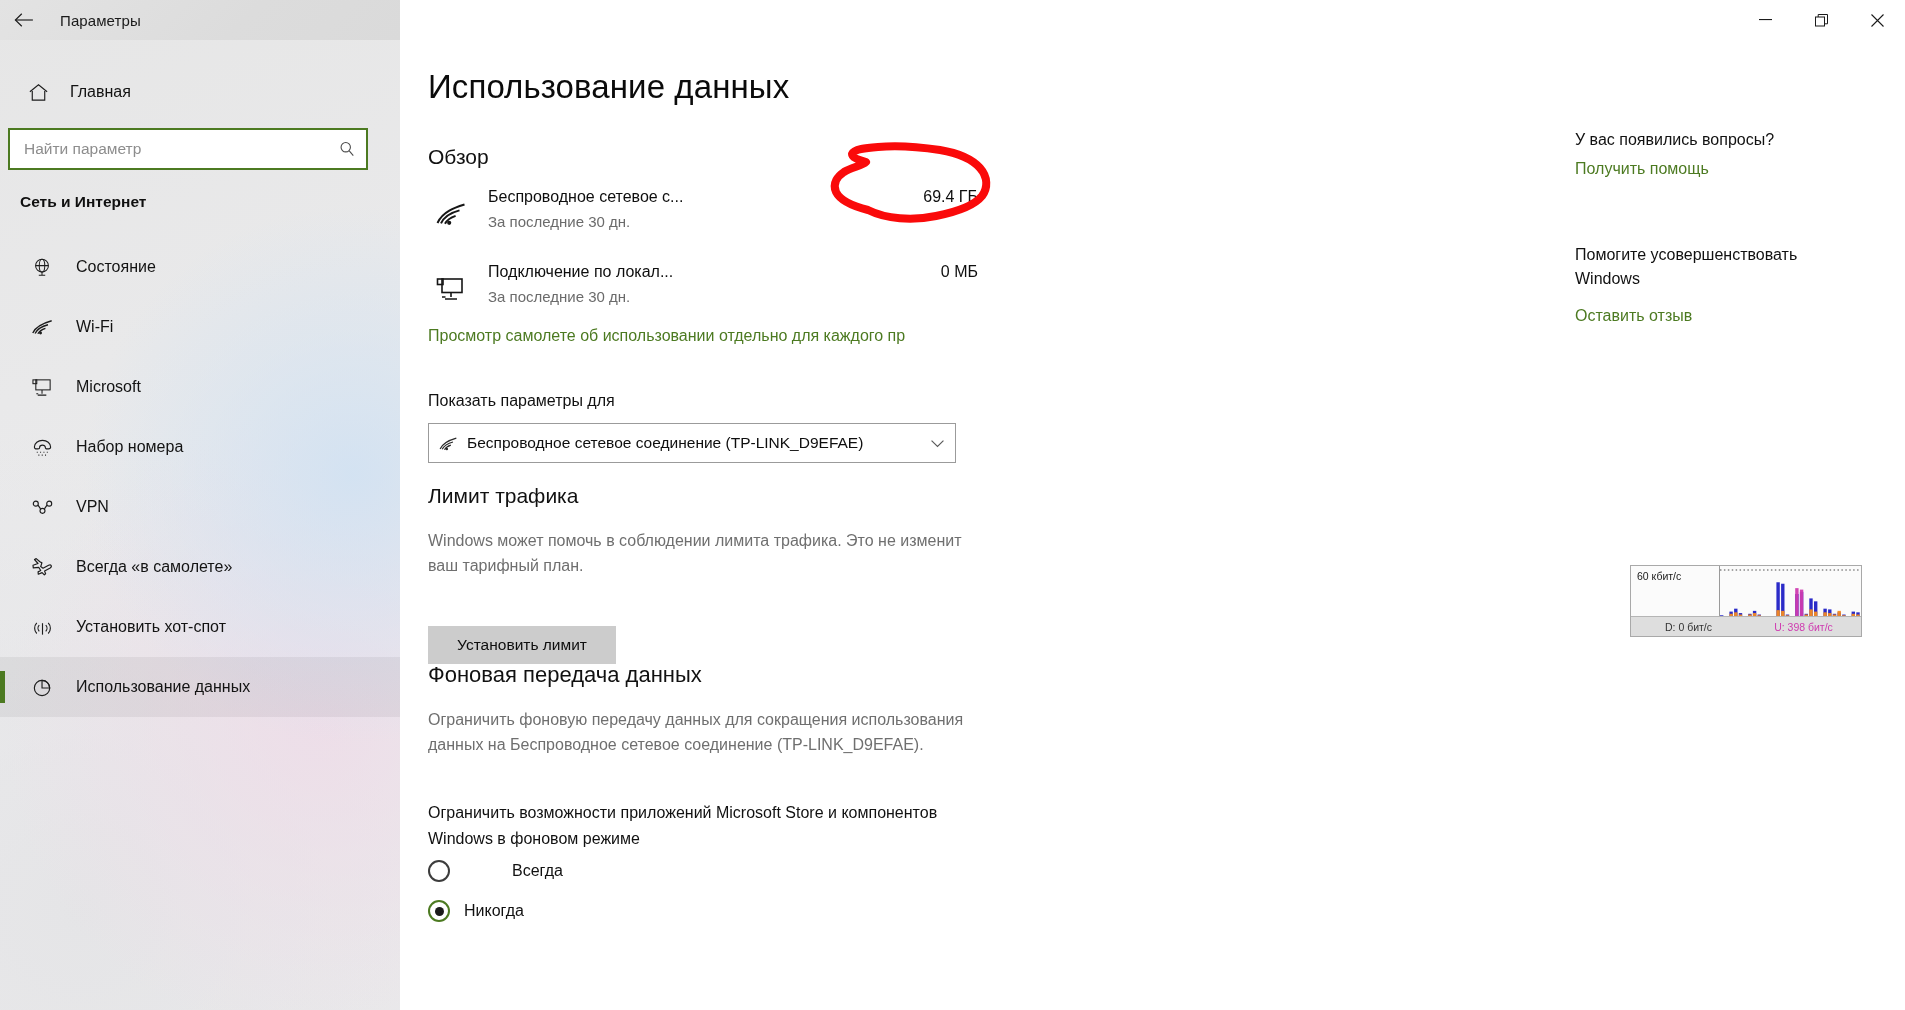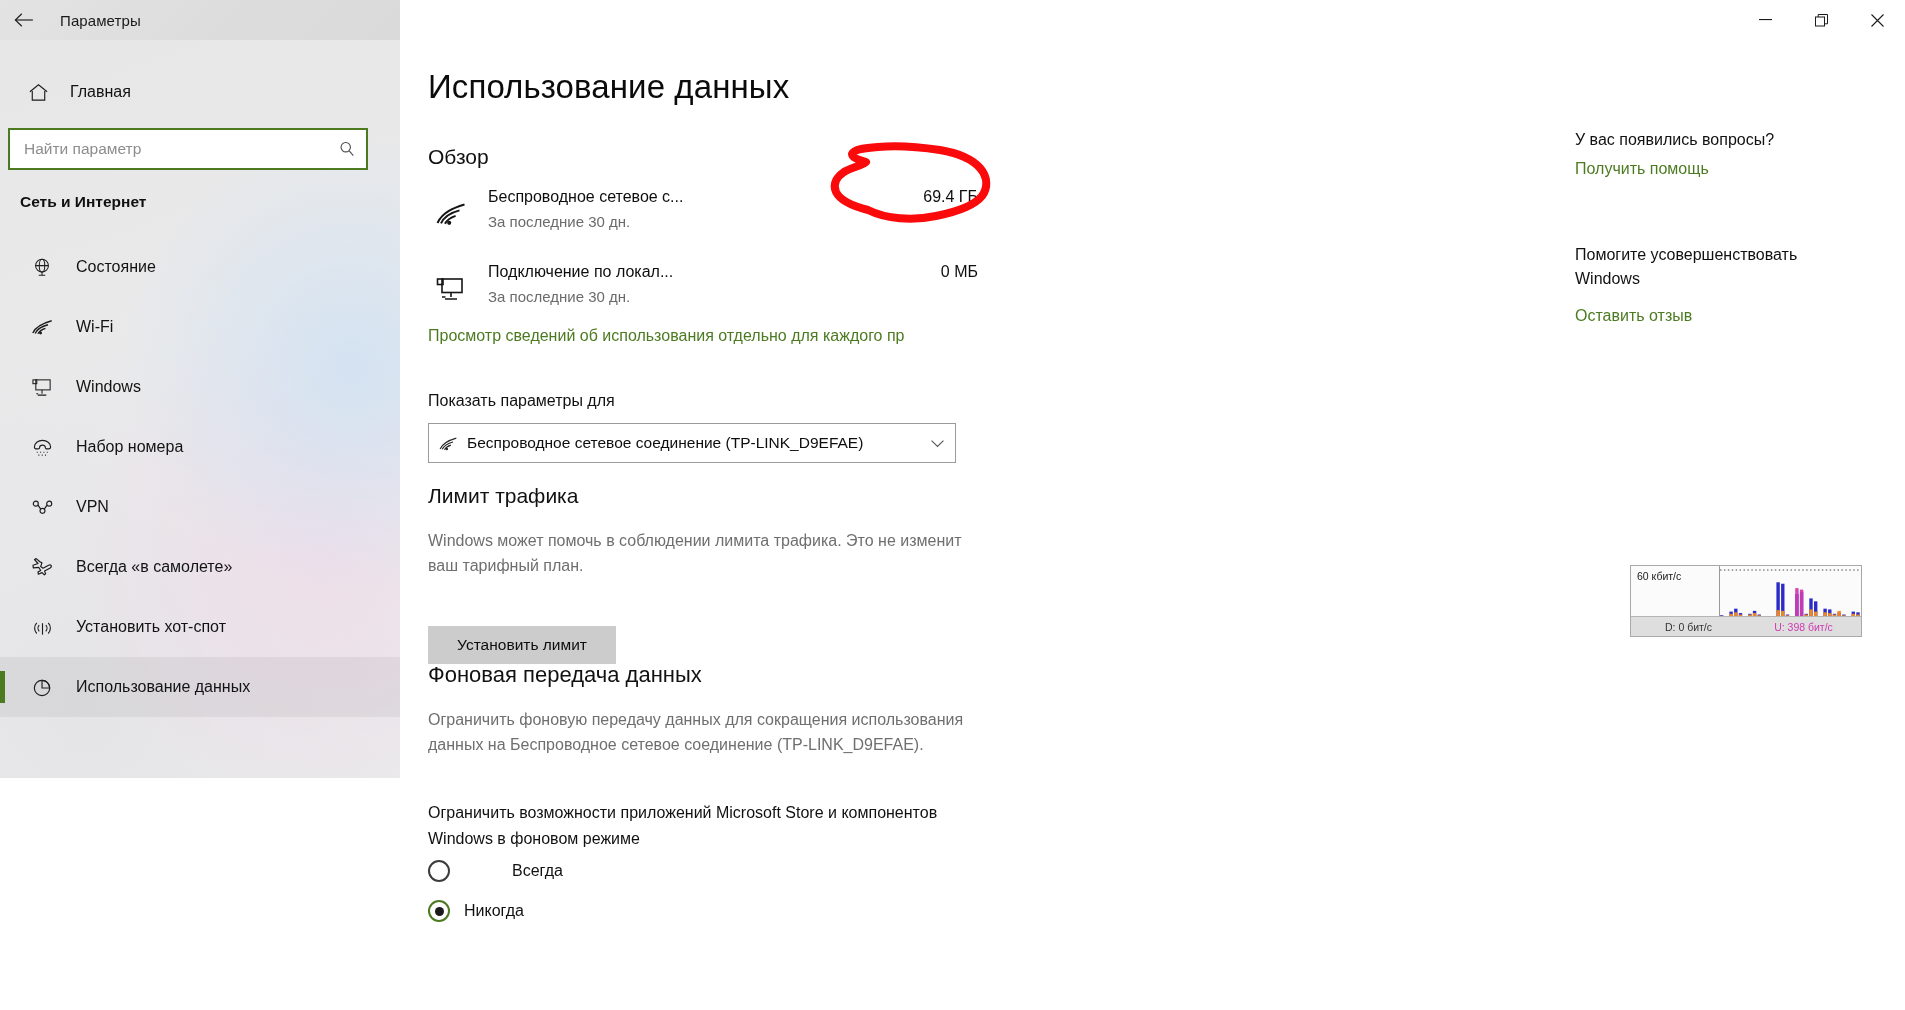--- a/index.html
+++ b/index.html
@@ -37,21 +37,21 @@
   .win-btn {
     width: 56px; height: 40px;
     display: flex; align-items: center; justify-content: center;
     background: #ffffff; cursor: default;
   }
   .win-btn svg { display: block; }
 
   
   .sidebar {
     position: absolute; top: 0; left: 0;
-    width: 400px; height: 778px;
+    width: 400px; height: 1010px;
     background:
       radial-gradient(circle at 88% 47%, rgba(210,226,242,.95) 0%, rgba(210,226,242,0) 42%),
       radial-gradient(circle at 80% 72%, rgba(238,220,232,.85) 0%, rgba(238,220,232,0) 40%),
       radial-gradient(circle at 20% 90%, rgba(228,228,230,.9) 0%, rgba(228,228,230,0) 50%),
       linear-gradient(160deg, #e6e6e6 0%, #e9e9ea 35%, #ececee 70%, #ebebec 100%);
     z-index: 10;
   }
   .nav-home {
     position: absolute; top: 68px; left: 0;
     width: 400px; height: 48px;
@@ -317,21 +317,21 @@
     </div>
 
     <div class="nav-item">
       <span class="nav-ico">
         <svg width="23" height="21" viewBox="0 0 24 22" fill="none" stroke="#1d1d1d" stroke-width="1.1">
           <rect x="5" y="3" width="15" height="10.5"></rect>
           <rect x="2" y="3" width="4" height="4"></rect>
           <path d="M11.5 13.5v4M7 19h9M5.5 17.5h2"></path>
         </svg>
       </span>
-      <span class="nav-label">Windows</span>
+      <span class="nav-label">Microsoft</span>
     </div>
 
     <div class="nav-item">
       <span class="nav-ico">
         <svg width="23" height="21" viewBox="0 0 24 22" fill="none" stroke="#1d1d1d" stroke-width="1.2">
           <path d="M3.5 10.5C3.5 6.4 7.4 3.5 12 3.5s8.5 2.9 8.5 7c0 1.3-1 2-2.2 2h-1.6c-1 0-1.7-.6-1.7-1.6 0-1.6-1.3-2.4-3-2.4s-3 .8-3 2.4c0 1-.7 1.6-1.7 1.6H5.7c-1.2 0-2.2-.7-2.2-2z"></path>
           <path d="M6 16h1M9.5 16h1M13 16h1M16.5 16h1M7.7 19h1M11.2 19h1M14.7 19h1"></path>
         </svg>
       </span>
       <span class="nav-label">Набор номера</span>
@@ -409,21 +409,21 @@
         <rect x="7" y="4" width="20" height="13.5"></rect>
         <rect x="2.5" y="4" width="5.5" height="5.5"></rect>
         <path d="M16 17.5v4.5M10 24h12M7 22h3.5"></path>
       </svg>
     </span>
     <span class="u-name">Подключение по локал...</span>
     <span class="u-sub">За последние 30 дн.</span>
     <span class="u-val">0 МБ</span>
   </div>
 
-  <div class="link-green per-app">Просмотр сведений об использования отдельно для каждого пр</div>
+  <div class="link-green per-app">Просмотр самолете об использовании отдельно для каждого пр</div>
 
   <div class="field-label show-for">Показать параметры для</div>
 
   <div class="combo">
     <span class="c-ico">
       <svg width="20" height="17" viewBox="0 0 24 20" fill="none" stroke="#2a2a2a" stroke-width="1.4">
         <path d="M2.5 16.5C6.5 8.5 15.5 5.4 22 3.6"></path>
         <path d="M5 17C8 11.4 14 9.3 18 8.2"></path>
         <path d="M7.8 17.4c1.9-3.4 5-4.7 7.6-5.5"></path>
         <circle cx="10.6" cy="16.6" r="1.5" fill="#2a2a2a" stroke="none"></circle>

